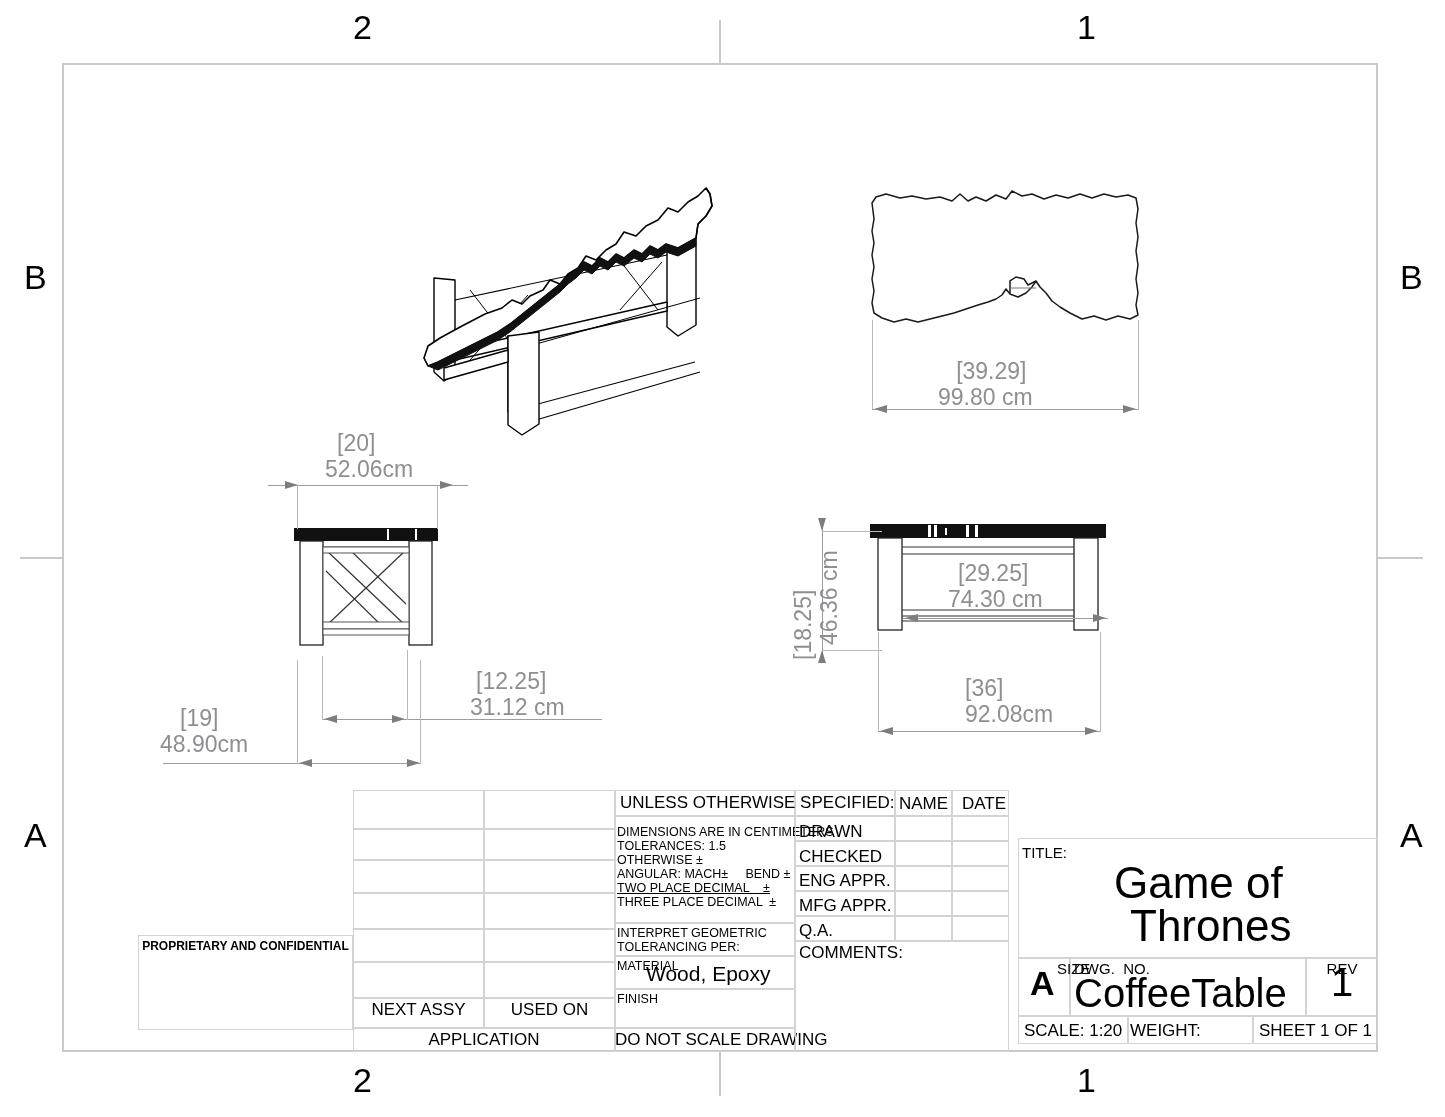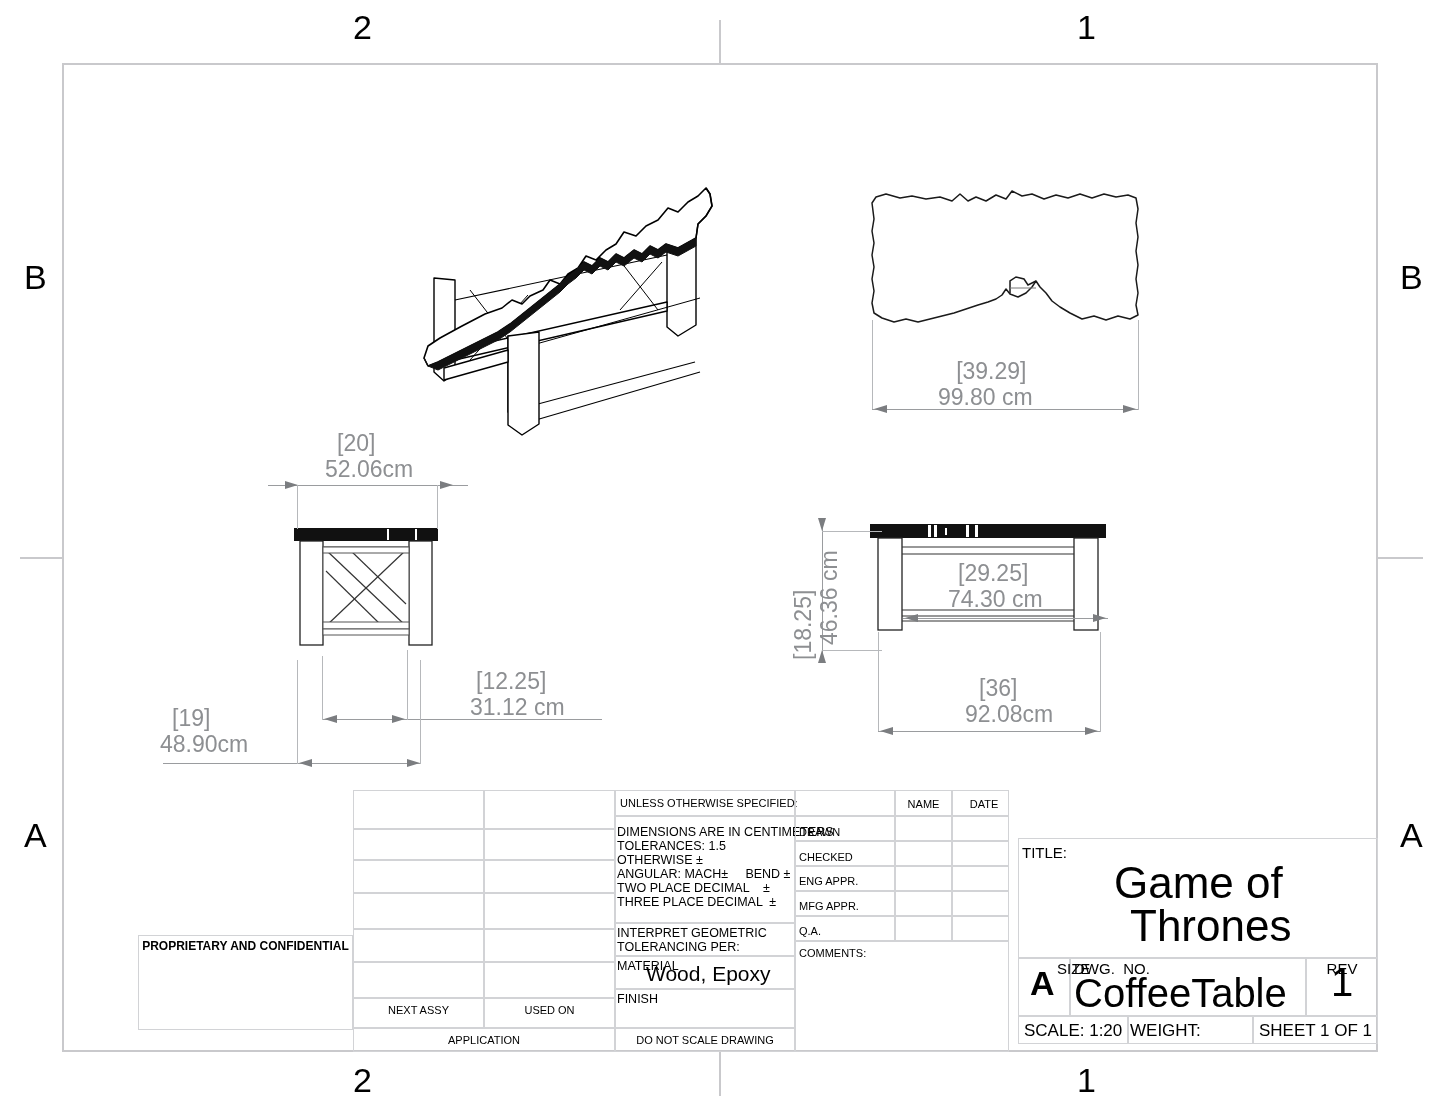--- a/index.html
+++ b/index.html
@@ -35,21 +35,21 @@
   .arrow.r{border-top:4px solid transparent;border-bottom:4px solid transparent;
            border-left:13px solid #7b7d80;}
   .arrow.u{border-left:4px solid transparent;border-right:4px solid transparent;
            border-bottom:13px solid #7b7d80;}
   .arrow.d{border-left:4px solid transparent;border-right:4px solid transparent;
            border-top:13px solid #7b7d80;}
   .vert-dim{position:absolute;color:#8d8f92;font-size:23px;white-space:nowrap;
             transform-origin:0 0;transform:rotate(-90deg);}
   .tbcell{position:absolute;box-sizing:border-box;border:1px solid #d2d3d6;
           background:transparent;}
-  .tbtxt{position:absolute;font-size:11px;line-height:16px;color:#000;
+  .tbtxt{position:absolute;font-size:17px;line-height:16px;color:#000;
          white-space:pre;font-family:"Liberation Sans",sans-serif;}
   .tbtxt.c{text-align:center;}
   .big{font-size:21px;}
   .huge{font-size:44px;line-height:46px;}
   .rev{font-size:40px;}
   .sizeA{font-size:34px;font-weight:bold;}
   .prop-title{font-size:12px;font-weight:bold;text-align:center;width:100%;}
   .prop-body{font-size:11px;line-height:12.8px;}
 
   svg{display:block;overflow:visible;}
@@ -185,21 +185,21 @@
     <div style="margin-left:6px;">[12.25]</div>
     <div>31.12  cm</div>
   </div>
   <div class="dimline h" style="left:322px;top:719px;width:280px;"></div>
   <div class="ext v" style="left:322px;top:656px;height:64px;"></div>
   <div class="ext v" style="left:407px;top:650px;height:70px;"></div>
   <div class="arrow l" style="left:324px;top:715px;"></div>
   <div class="arrow r" style="left:392px;top:715px;"></div>
 
   <div class="dim" style="left:160px;top:705px;">
-    <div style="margin-left:12px;">[19]</div>
+    <div style="margin-left:20px;">[19]</div>
     <div>48.90cm</div>
   </div>
   <div class="dimline h" style="left:163px;top:763px;width:258px;"></div>
   <div class="ext v" style="left:297px;top:660px;height:104px;"></div>
   <div class="ext v" style="left:420px;top:660px;height:104px;"></div>
   <div class="arrow l" style="left:299px;top:759px;"></div>
   <div class="arrow r" style="left:407px;top:759px;"></div>
 
   <svg style="position:absolute;left:868px;top:520px;" width="240" height="130" viewBox="0 0 240 130">
 
@@ -231,21 +231,21 @@
 
   <div class="dim" style="left:948px;top:560px;">
     <div style="margin-left:10px;">[29.25]</div>
     <div>74.30  cm</div>
   </div>
   <div class="dimline h" style="left:903px;top:618px;width:205px;"></div>
   <div class="arrow l" style="left:905px;top:614px;"></div>
   <div class="arrow r" style="left:1093px;top:614px;"></div>
 
   <div class="dim" style="left:965px;top:675px;">
-    <div style="margin-left:14px;">[36]</div>
+    <div style="">[36]</div>
     <div>92.08cm</div>
   </div>
   <div class="ext v" style="left:878px;top:632px;height:100px;"></div>
   <div class="ext v" style="left:1100px;top:632px;height:100px;"></div>
   <div class="dimline h" style="left:878px;top:731px;width:222px;"></div>
   <div class="arrow l" style="left:880px;top:727px;"></div>
   <div class="arrow r" style="left:1085px;top:727px;"></div>
 
   <div class="tbcell" style="left:353px;top:790px;width:131px;height:39px;"></div>
   <div class="tbcell" style="left:484px;top:790px;width:131px;height:39px;"></div>
@@ -272,21 +272,21 @@
   <div class="tbtxt c" style="left:353px;top:1032px;width:262px;">APPLICATION</div>
 
   <div class="tbcell" style="left:615px;top:790px;width:180px;height:26px;"></div>
   <div class="tbtxt" style="left:620px;top:795px;">UNLESS OTHERWISE SPECIFIED:</div>
 
   <div class="tbcell" style="left:615px;top:816px;width:180px;height:107px;"></div>
   <div class="tbtxt" style="left:617px;top:824px;font-size:12.5px;">DIMENSIONS ARE IN CENTIMETERS</div>
   <div class="tbtxt" style="left:617px;top:838px;font-size:12.5px;">TOLERANCES: 1.5</div>
   <div class="tbtxt" style="left:617px;top:852px;font-size:12.5px;">OTHERWISE ±</div>
   <div class="tbtxt" style="left:617px;top:866px;font-size:12.5px;">ANGULAR: MACH±     BEND ±</div>
-  <div class="tbtxt" style="left:617px;top:880px;font-size:12.5px;">TWO PLACE DECIMAL    ±</div>
+  <div class="tbtxt" style="left:617px;top:880px;font-size:12.5px;text-decoration:underline;">TWO PLACE DECIMAL    ±</div>
   <div class="tbtxt" style="left:617px;top:894px;font-size:12.5px;">THREE PLACE DECIMAL  ±</div>
 
   <div class="tbcell" style="left:615px;top:923px;width:180px;height:33px;"></div>
   <div class="tbtxt" style="left:617px;top:926px;font-size:12.5px;line-height:14px;">INTERPRET GEOMETRIC
 TOLERANCING PER:</div>
 
   <div class="tbcell" style="left:615px;top:956px;width:180px;height:33px;"></div>
   <div class="tbtxt" style="left:617px;top:958px;font-size:12.5px;">MATERIAL</div>
   <div class="tbtxt big" style="left:646px;top:966px;">Wood, Epoxy</div>
 

